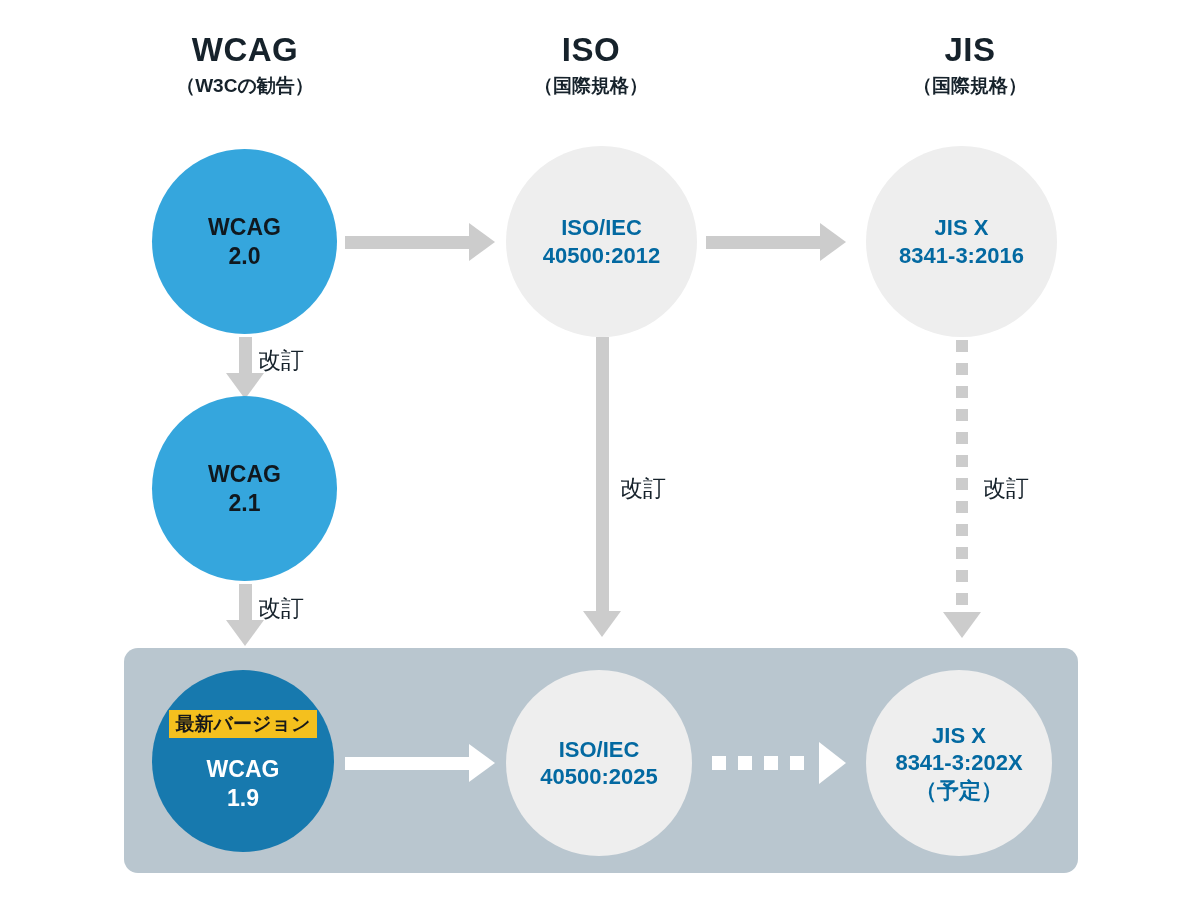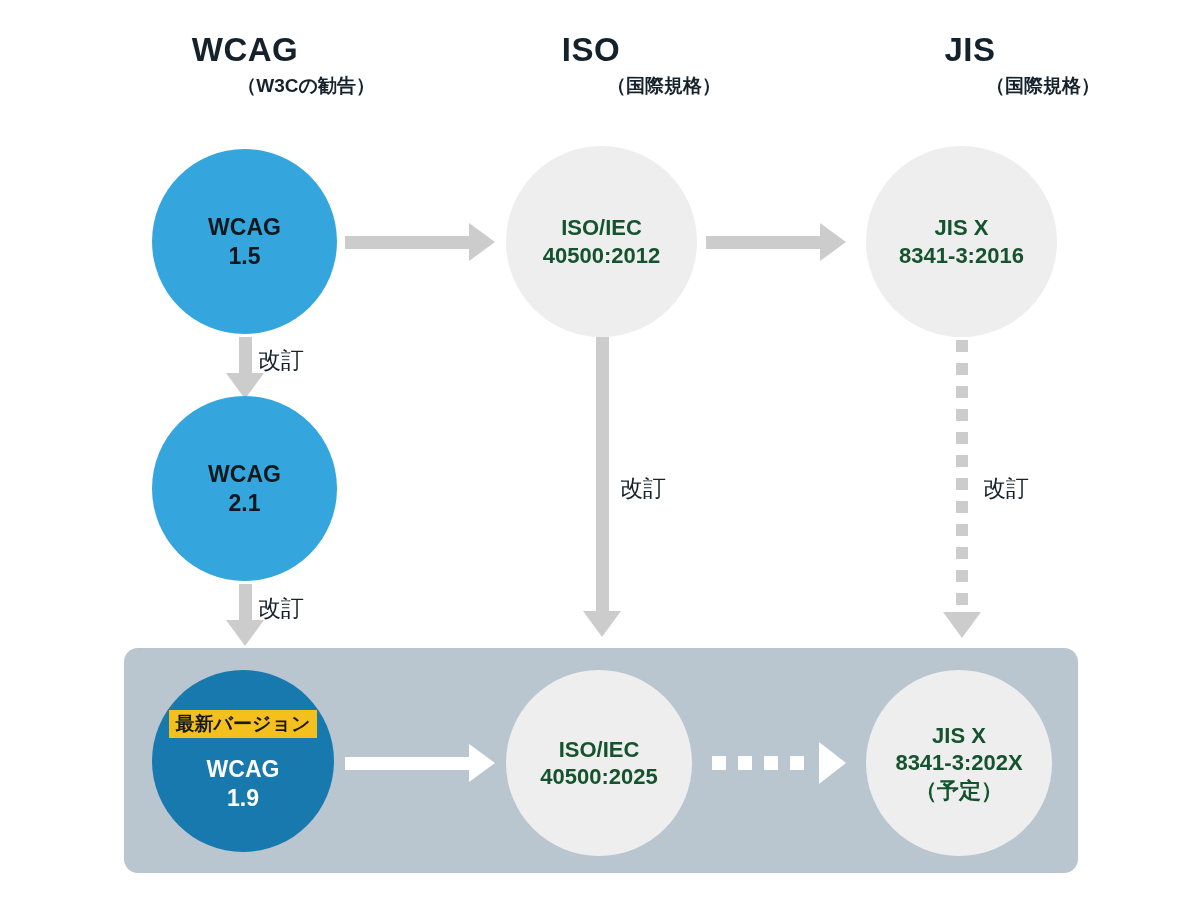--- a/index.html
+++ b/index.html
@@ -33,21 +33,20 @@
     line-height: 1.12;
     letter-spacing: 0.5px;
     display: block;
   }
   .col-header .ch-sub {
     font-size: 19px;
     font-weight: bold;
     line-height: 1.2;
     display: block;
     margin-top: 6px;
-    text-align: right;
   }
 
   
   .panel {
     position: absolute;
     left: 124px;
     top: 648px;
     width: 954px;
     height: 225px;
     background: #b9c6cf;
@@ -70,21 +69,21 @@
     font-weight: bold;
     line-height: 1.24;
     white-space: nowrap;
   }
   .node.blue {
     background: #35a6dd;
     color: #10181e;
   }
   .node.gray {
     background: #eeeeee;
-    color: #14532d;
+    color: #0369a1;
   }
   .node.darkblue {
     background: #1779ae;
     color: #ffffff;
   }
   .node .line {
     font-size: 23px;
   }
   .node.gray .line {
     font-size: 22px;
@@ -210,21 +209,21 @@
     <span class="ch-title">ISO</span>
     <span class="ch-sub">（国際規格）</span>
   </div>
   <div class="col-header" style="left:840px; top:32px;">
     <span class="ch-title">JIS</span>
     <span class="ch-sub">（国際規格）</span>
   </div>
 
   <div class="node blue" style="left:152px; top:149px; width:185px; height:185px;">
     <span class="line">WCAG</span>
-    <span class="line">1.5</span>
+    <span class="line">2.0</span>
   </div>
 
   <div class="arrow-h gry" style="left:345px; top:223px; width:150px; height:38px;">
     <span class="shaft"></span>
     <span class="head h"></span>
   </div>
 
   <div class="node gray" style="left:506px; top:146px; width:191px; height:191px;">
     <span class="line">ISO/IEC</span>
     <span class="line">40500:2012</span>

